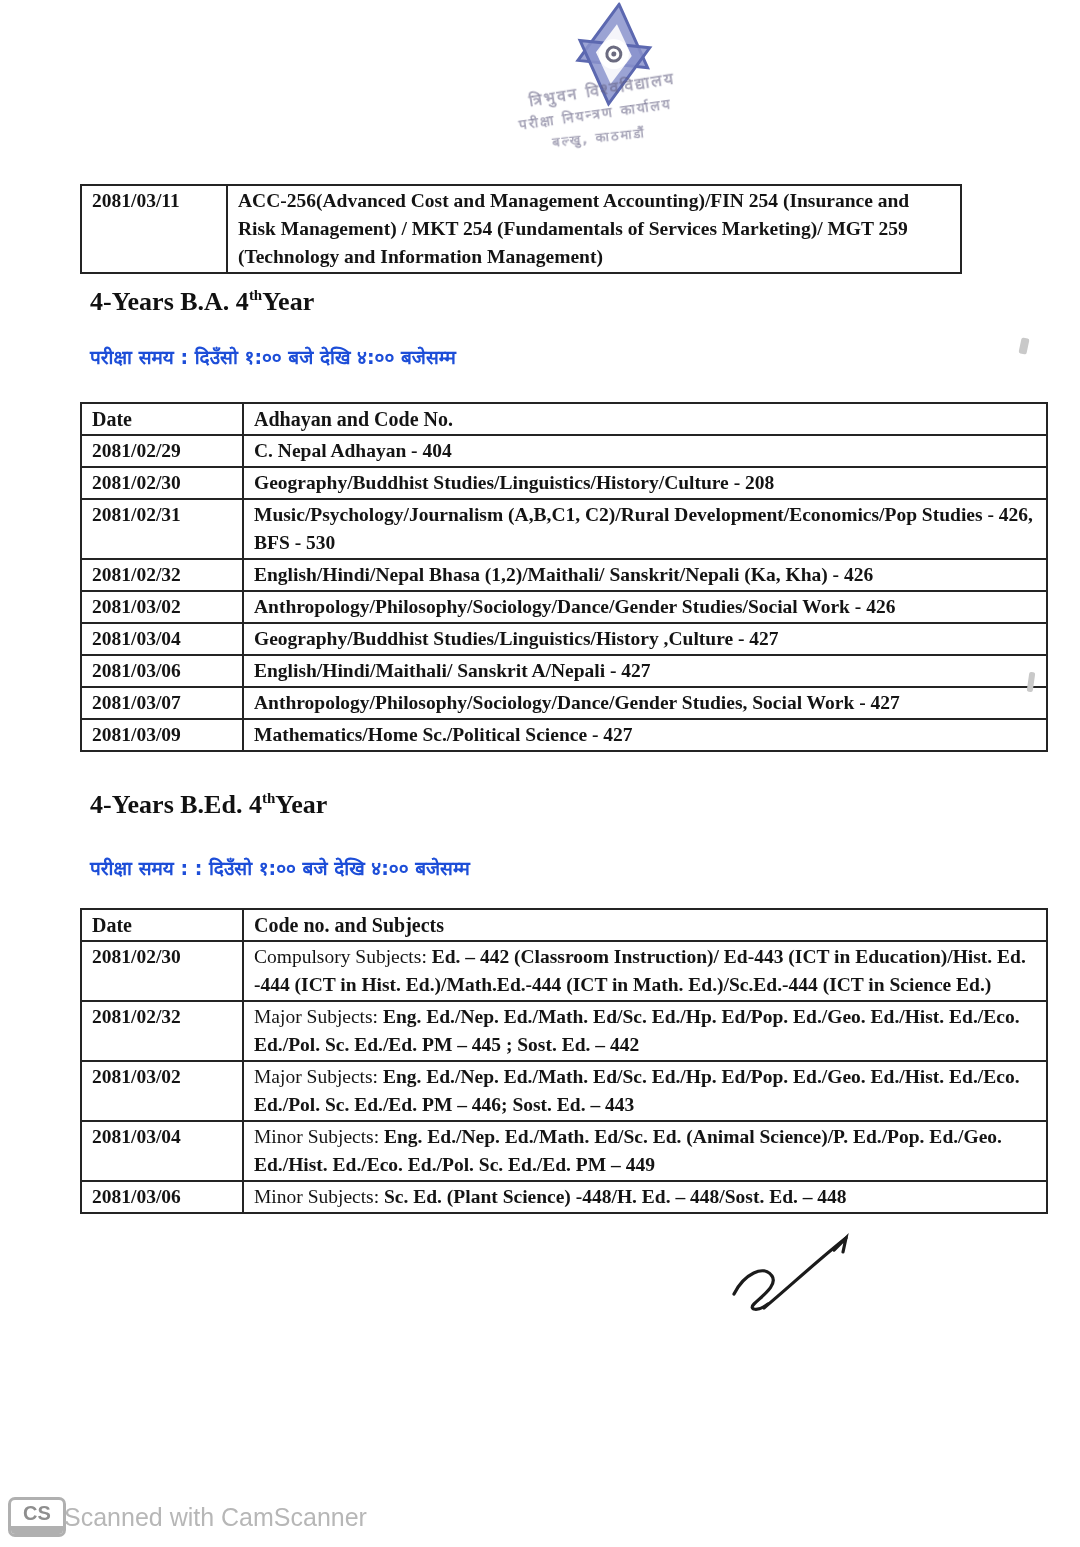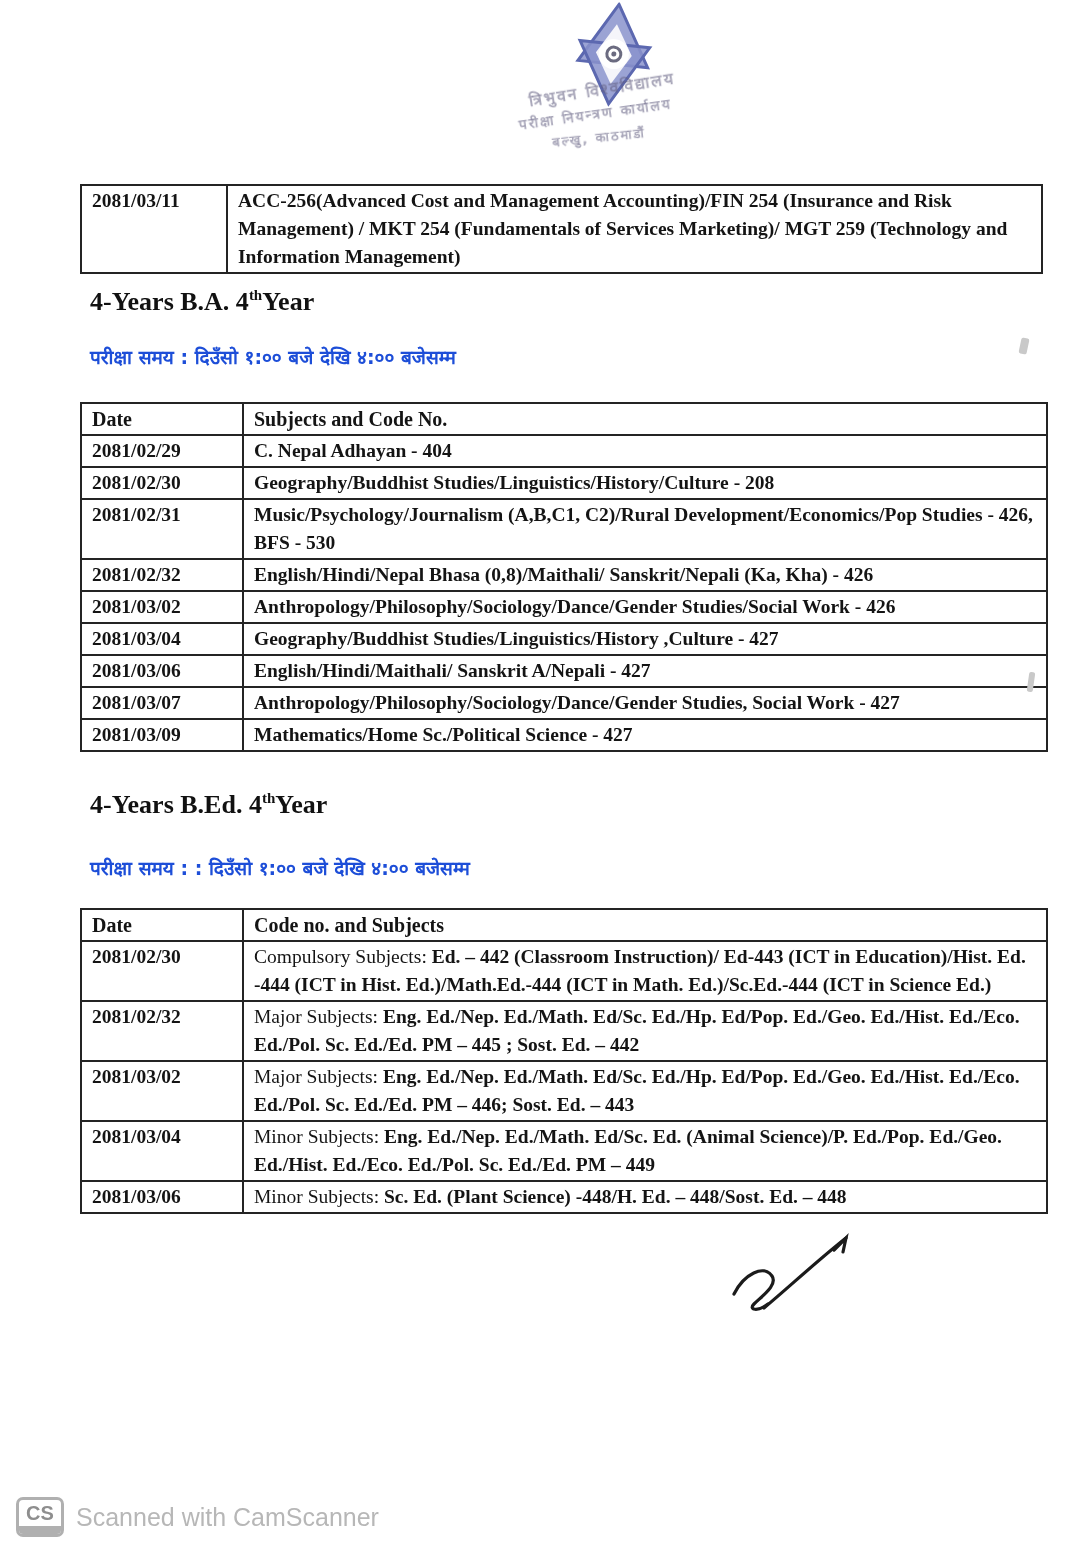--- a/index.html
+++ b/index.html
@@ -29,41 +29,41 @@
   
   table.sched { position:absolute; border-collapse:collapse; background:#fff; }
   table.sched td, table.sched th {
     border:2px solid #242424; padding:1px 10px; vertical-align:top;
     font-size:19.5px; line-height:28px; font-weight:700; text-align:left; color:#141414;
   }
   table.sched th { font-size:20px; }
   .date-col { width:162px; }
   .lead { font-weight:400;margin-top:12px; }
 
-  #intro-table { left:80px; top:184px; width:963px; }
+  #intro-table { left:80px; top:184px; width:882px; }
   #intro-table .date-col { width:146px; }
   #ba-table  { left:80px; top:402px; width:968px; }
   #bed-table { left:80px; top:908px; width:968px; }
 
   
   .signature { position:absolute; left:722px; top:1222px; }
 
   
   .artifact { position:absolute; background:#c9c9c9; border-radius:2px; }
   .a1 { left:1020px; top:338px; width:8px; height:16px; transform:rotate(12deg); }
   .a2 { left:1028px; top:672px; width:6px; height:20px; transform:rotate(8deg); }
 
   
   .footer { position:absolute; left:0; bottom:0; width:1080px; height:58px; background:#fff; }
-  .cs-badge { position:absolute; left:16px; top:8px; width:48px; height:40px;
+  .cs-badge { position:absolute; left:8px; top:8px; width:58px; height:40px;
     border:3px solid #b0b0b0; border-radius:7px; background:#fff; overflow:hidden; }
   .cs-badge .cs-txt { display:block; text-align:center; margin-top:2px;
     font-family:"Liberation Sans", sans-serif; font-weight:700; font-size:20px; color:#8e8e8e; }
   .cs-bar { position:absolute; left:0; bottom:0; width:100%; height:8px; background:#b0b0b0; }
-  .cs-text { position:absolute; left:76px; top:14px;
+  .cs-text { position:absolute; left:64px; top:14px;
     font-family:"Liberation Sans", sans-serif; font-size:25px; color:#b7b7b7; }
 </style>
 </head>
 <body>
 
 <div class="page">
 
   <div class="stamp">
     <div class="star-wrap">
       <svg width="120" height="135" viewBox="0 0 120 135">
@@ -89,39 +89,39 @@
     </tbody>
   </table>
 
   <h2 class="sec-title" style="top:287px;"><span>4-Years B.A. 4</span><sup>th</sup><span>Year</span></h2>
   <div class="np-line" style="top:344px;">परीक्षा समय : दिउँसो १:०० बजे देखि ४:०० बजेसम्म</div>
 
   <table class="sched" id="ba-table">
     <thead>
       <tr>
         <th class="date-col">Date</th>
-        <th>Subjects and Code No.</th>
+        <th>Adhayan and Code No.</th>
       </tr>
     </thead>
     <tbody>
       <tr>
           <td>2081/02/29</td>
           <td>C. Nepal Adhayan  - 404</td>
         </tr>
       <tr>
           <td>2081/02/30</td>
           <td>Geography/Buddhist Studies/Linguistics/History/Culture - 208</td>
         </tr>
       <tr>
           <td>2081/02/31</td>
           <td>Music/Psychology/Journalism (A,B,C1, C2)/Rural Development/Economics/Pop Studies - 426, BFS - 530</td>
         </tr>
       <tr>
           <td>2081/02/32</td>
-          <td>English/Hindi/Nepal Bhasa (0,8)/Maithali/ Sanskrit/Nepali (Ka, Kha) - 426</td>
+          <td>English/Hindi/Nepal Bhasa (1,2)/Maithali/ Sanskrit/Nepali (Ka, Kha) - 426</td>
         </tr>
       <tr>
           <td>2081/03/02</td>
           <td>Anthropology/Philosophy/Sociology/Dance/Gender Studies/Social Work - 426</td>
         </tr>
       <tr>
           <td>2081/03/04</td>
           <td>Geography/Buddhist Studies/Linguistics/History ,Culture - 427</td>
         </tr>
       <tr>

